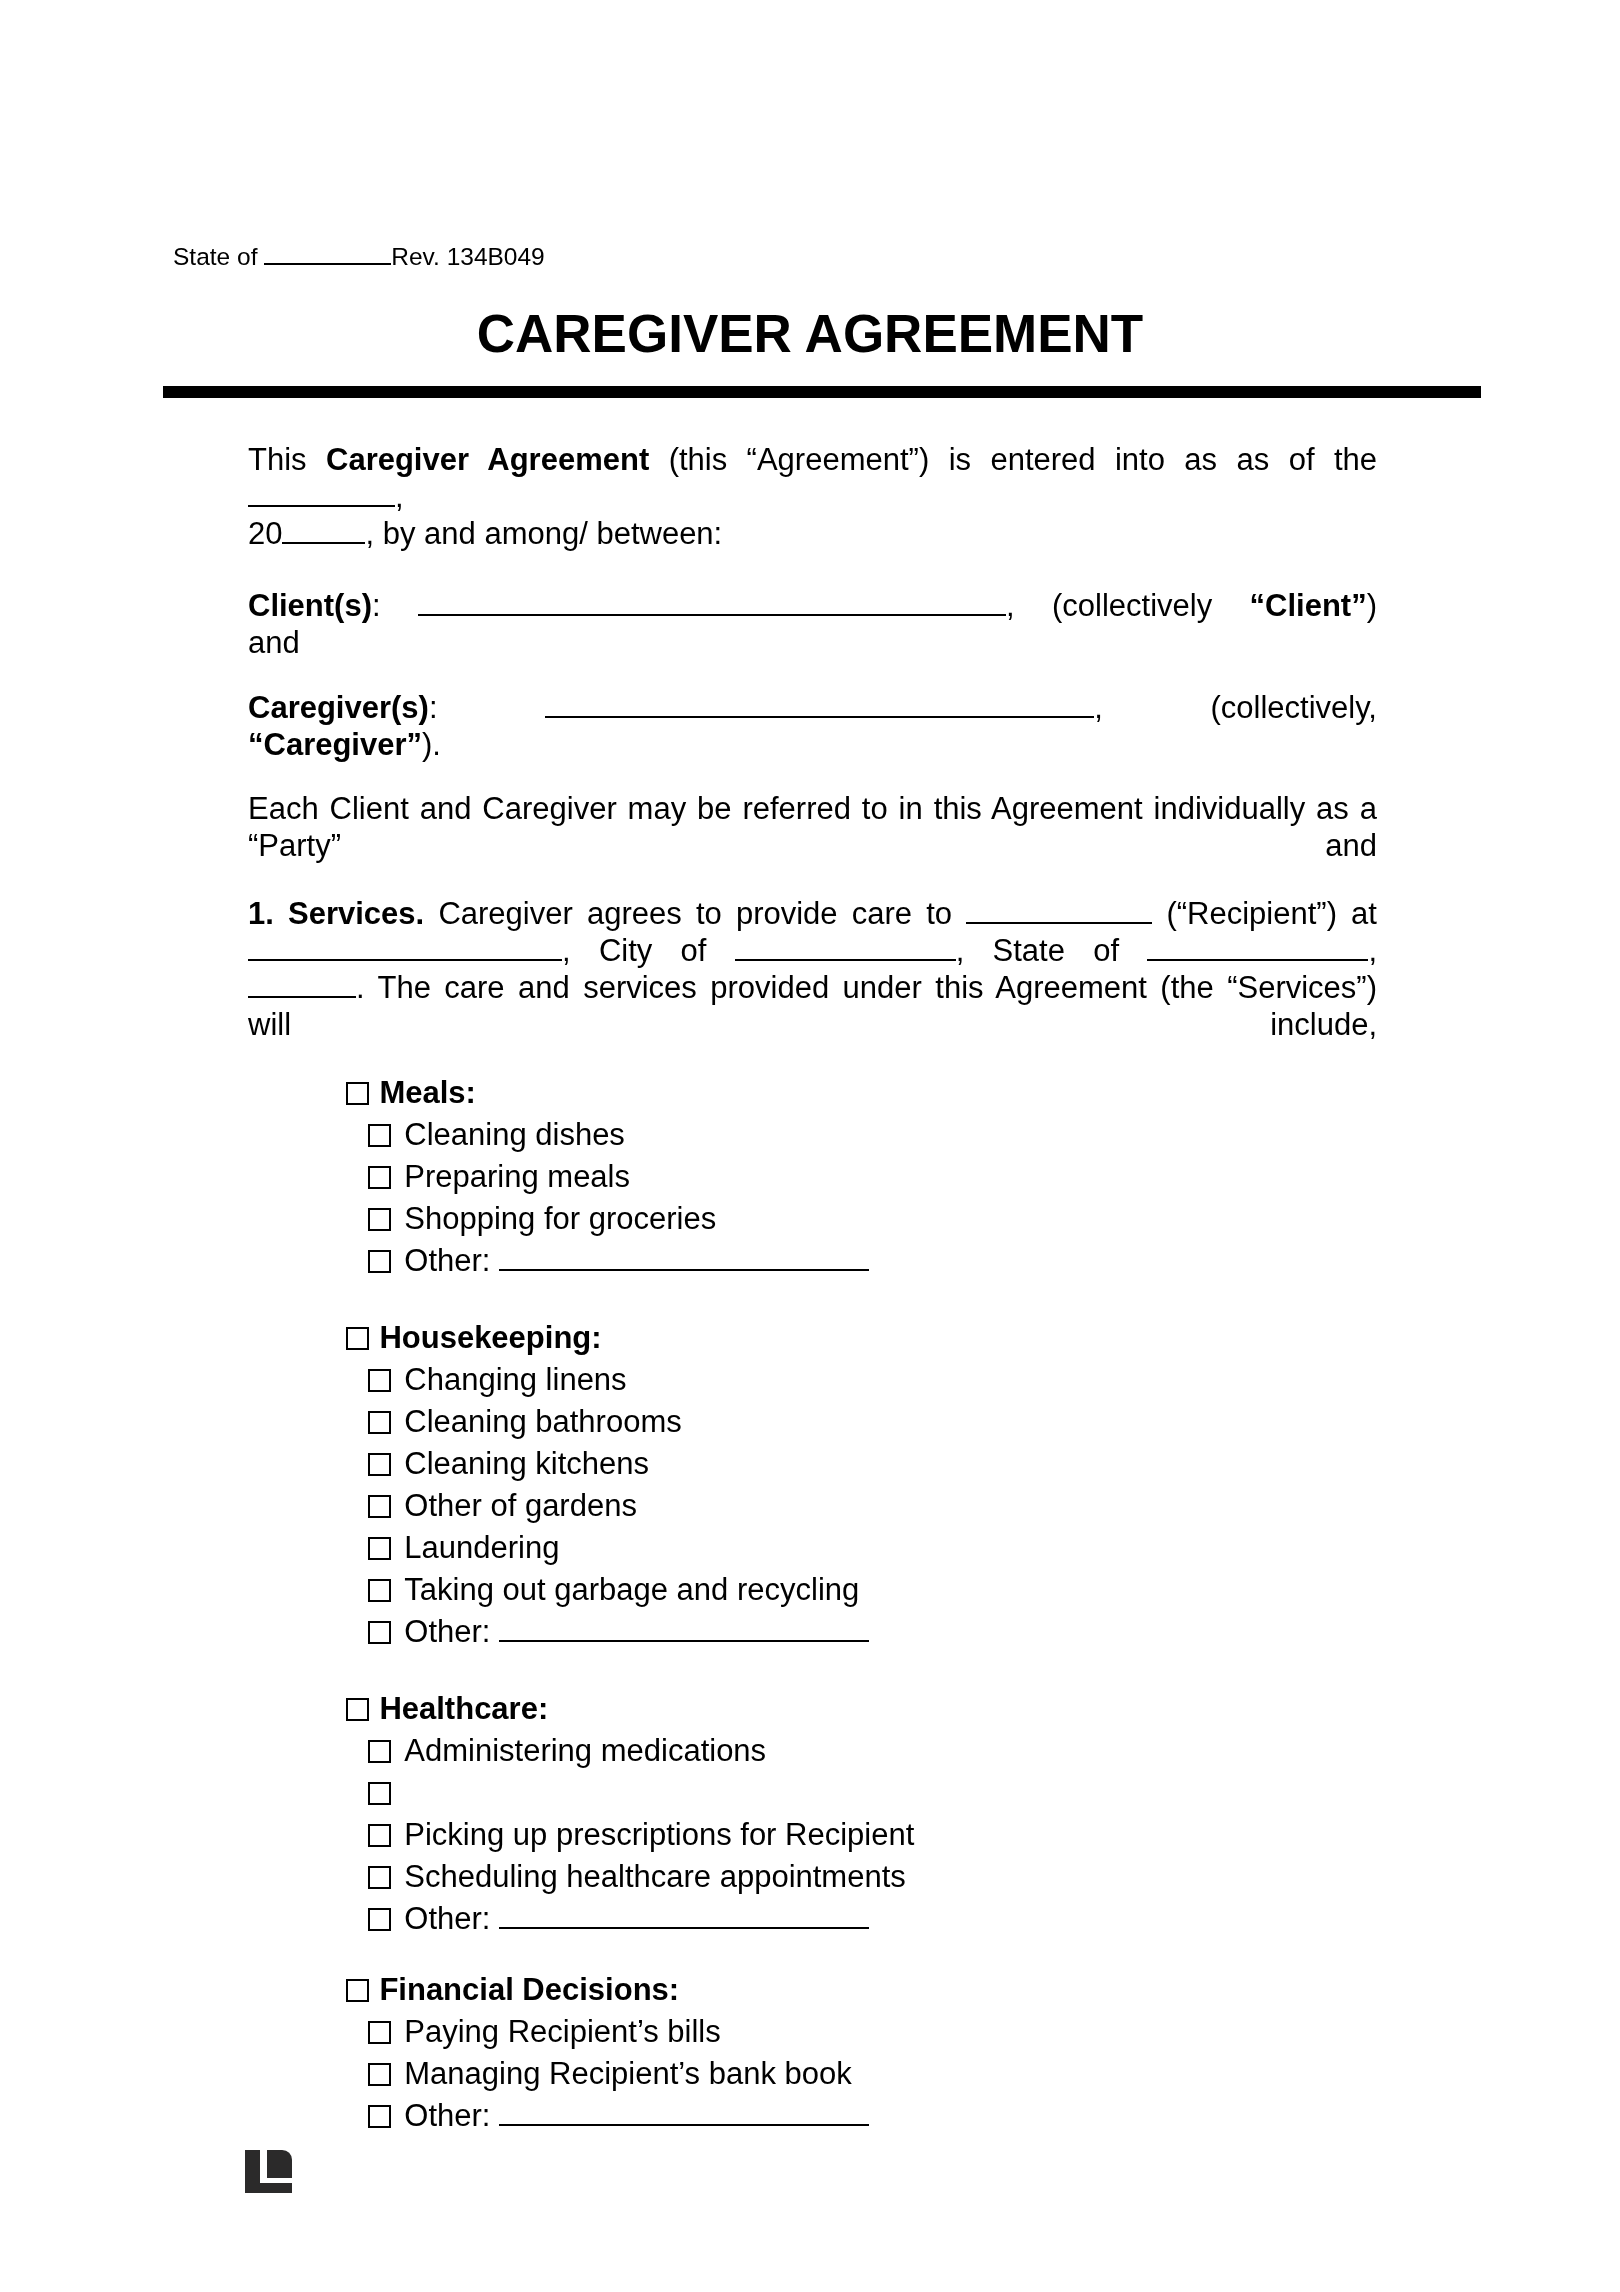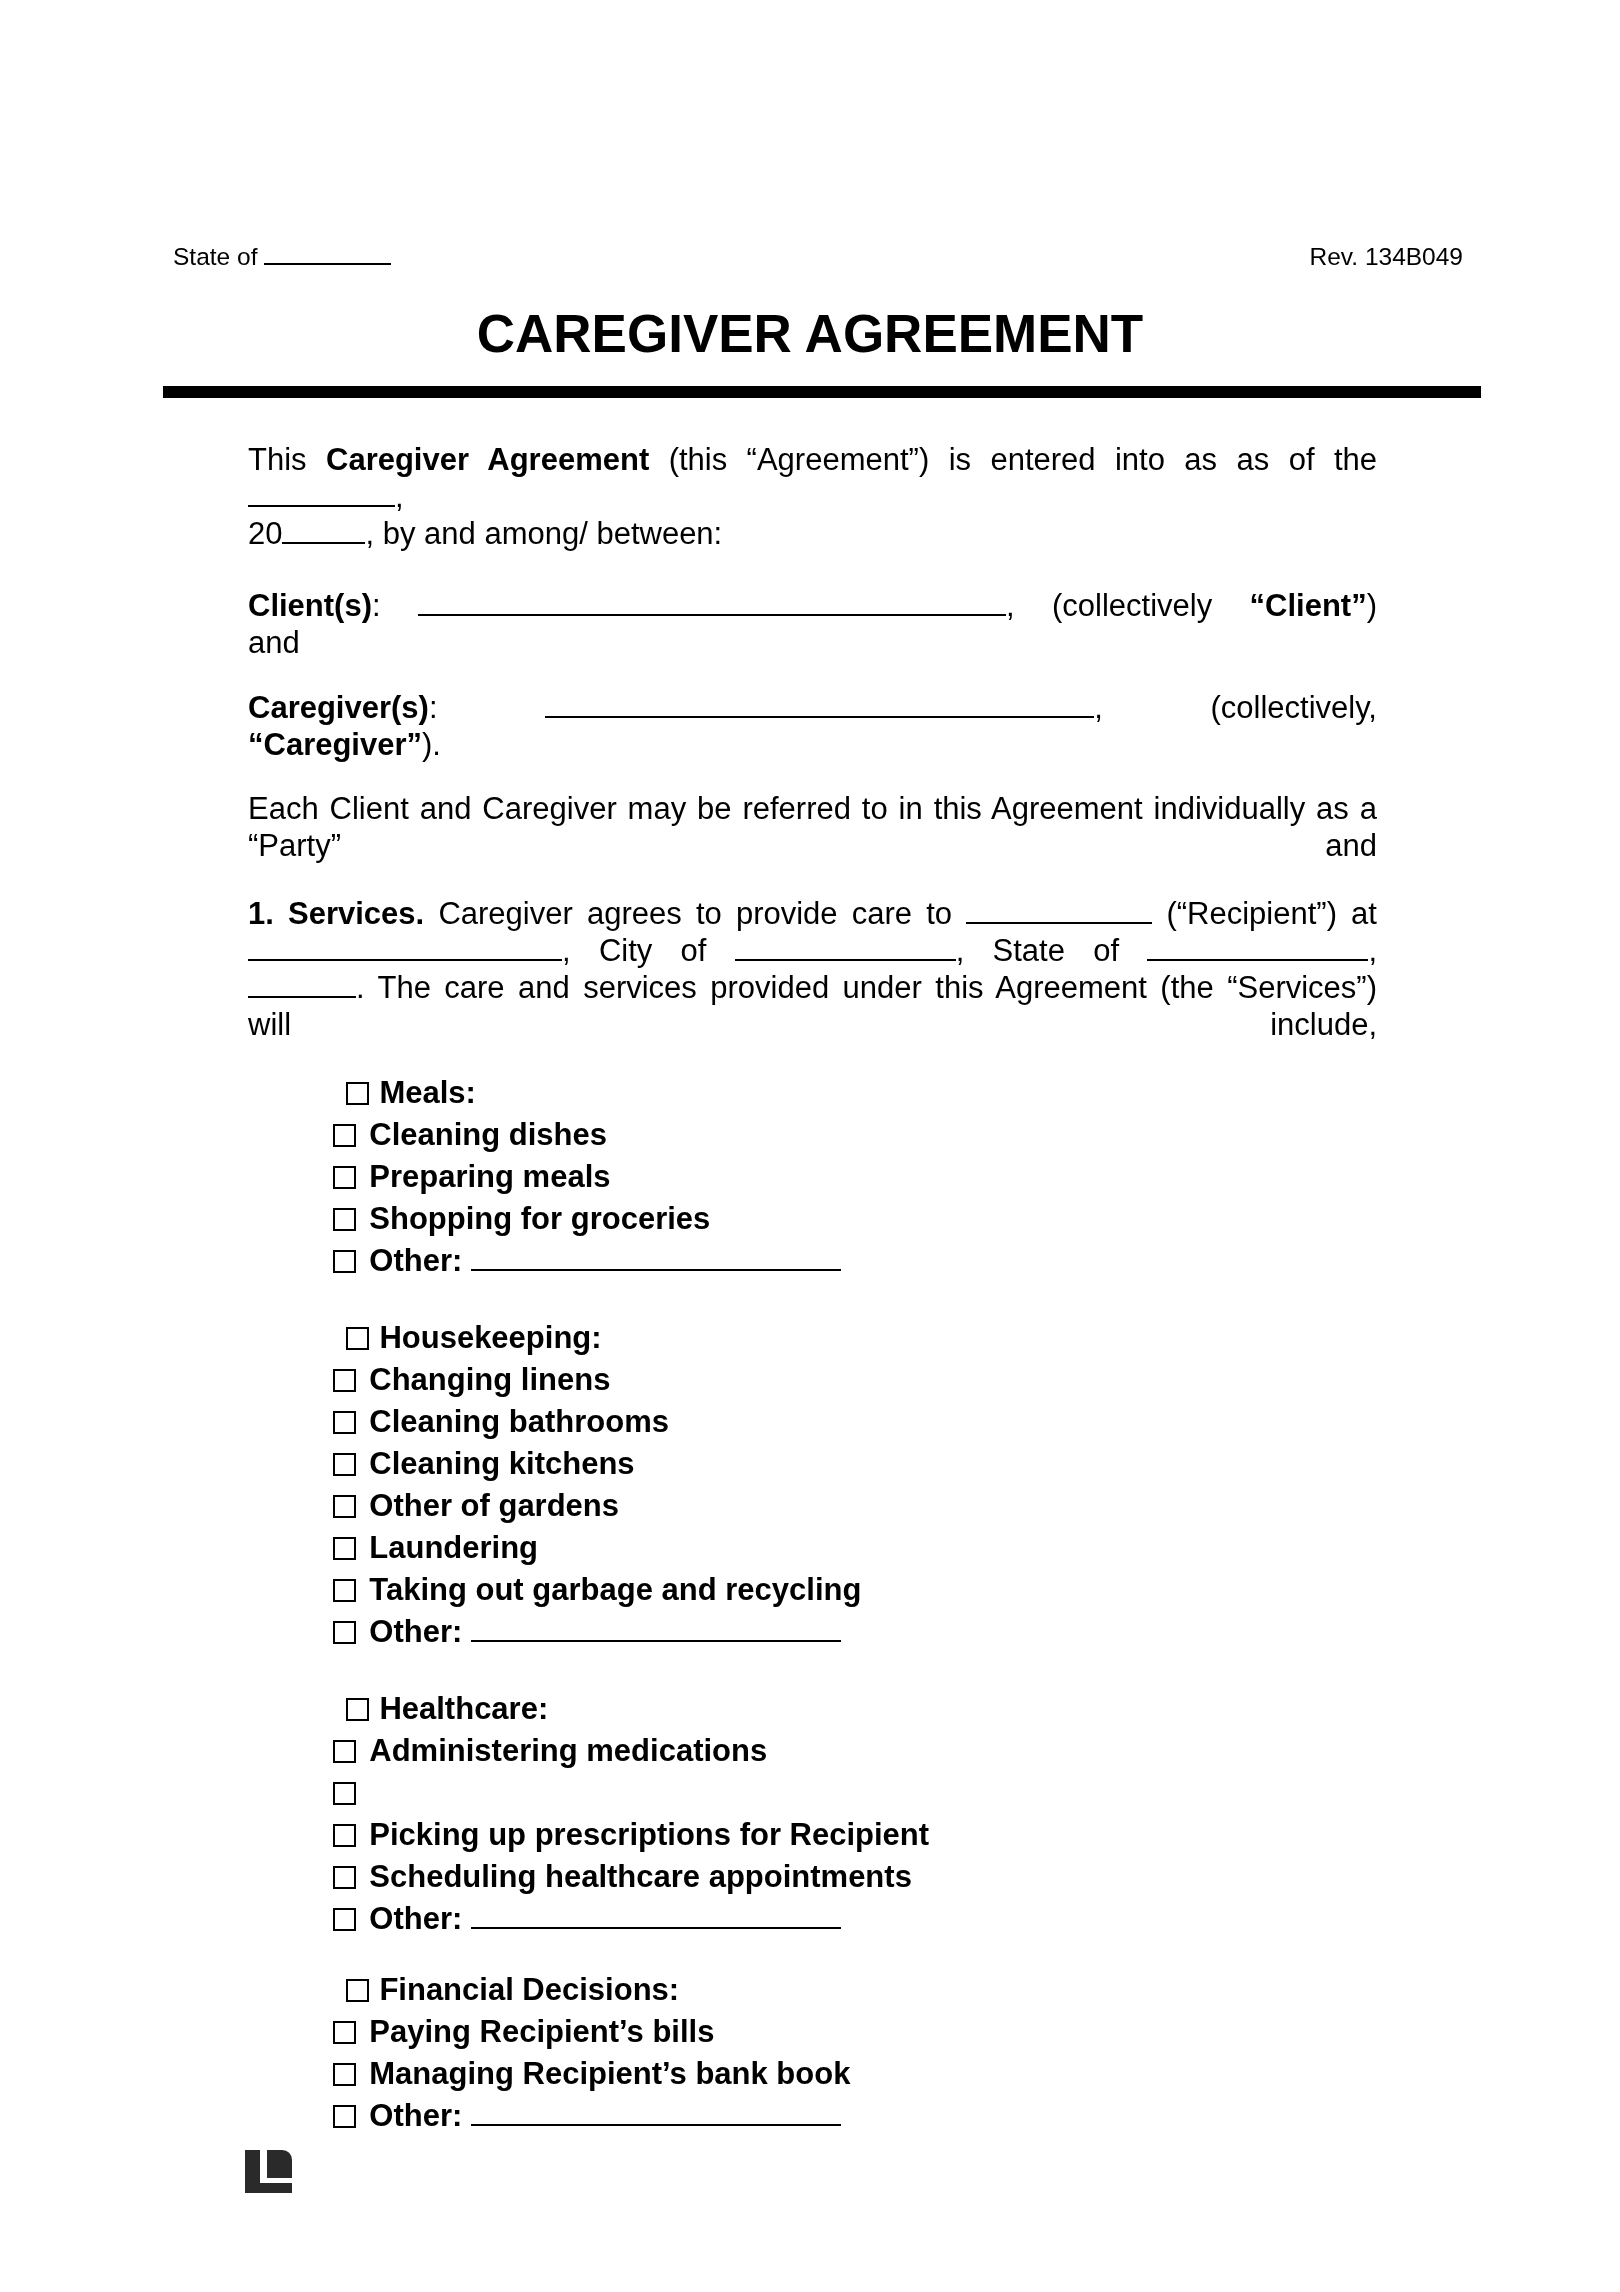--- a/index.html
+++ b/index.html
@@ -6,21 +6,21 @@
   .page{
     position:relative;
     width:1620px;height:2293px;
     background:#ffffff;
     font-family:"Liberation Sans", sans-serif;
     color:#000;
     overflow:hidden;
   }
   
   .header{
-    display:flex;justify-content:space-between;align-items:flex-end;
+    display:flex;justify-content:flex-start;align-items:flex-end;
     padding:241px 157px 0 173px;
     font-size:24.5px;line-height:31px;
   }
   .blank{
     display:inline-block;
     border-bottom:2.9px solid #000;
     height:19.6px;
     vertical-align:baseline;
   }
   .w130{width:127px;} .w150{width:147px;} .w85{width:83px;}
@@ -57,23 +57,22 @@
   b{font-weight:bold;}
   
   .check-section{margin-top:29px;}
   .check-section.gap{margin-top:35px;}
   .check-title{
     margin-left:98px;
     font-weight:bold;
     line-height:42px;
   }
   .check-item{
-    margin-left:85px;
+    margin-left:120px;
     line-height:42px;
-    font-weight:bold;
   }
   .checkbox{
     display:inline-block;
     width:18.6px;height:18.6px;
     border:2.9px solid #000;
     margin-right:13.7px;
     vertical-align:-2px;
     background:#fff;
   }
   .check-title .checkbox{margin-right:10.8px;}

